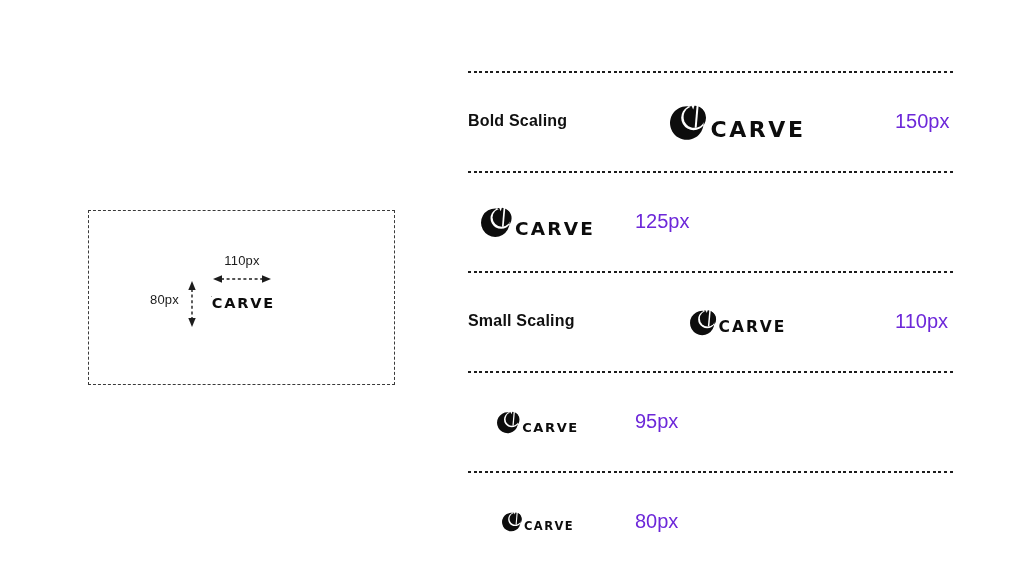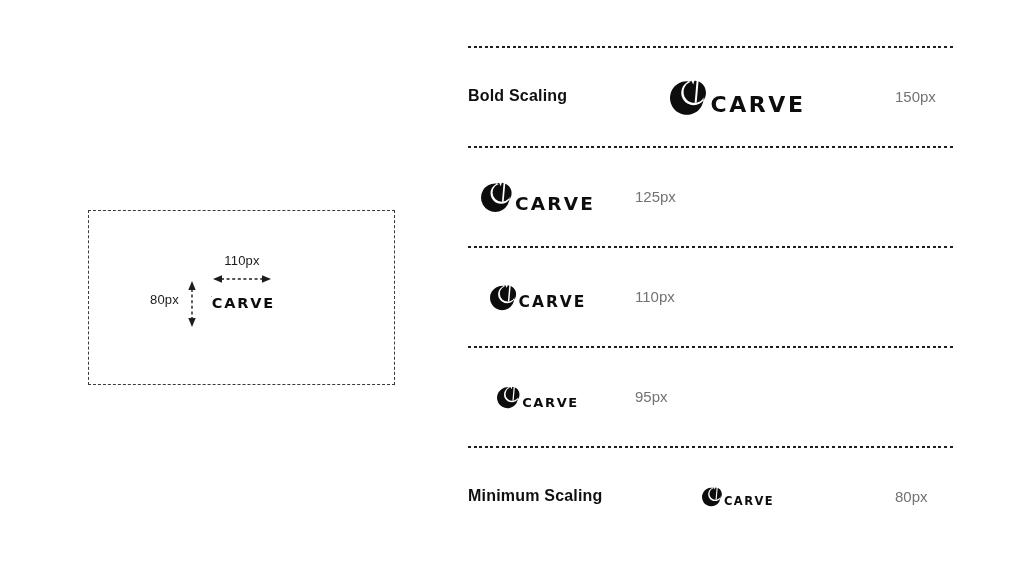--- a/index.html
+++ b/index.html
@@ -25,32 +25,32 @@
     position:absolute;font-size:13px;font-weight:500;color:#1c1c1c;letter-spacing:.2px;
   }
   .dim-label.width{left:118px;top:42px;width:70px;text-align:center;}
   .dim-label.height{left:34px;top:81px;width:56px;text-align:right;}
   .h-arrow{position:absolute;left:124px;top:63px;}
   .v-arrow{position:absolute;left:98px;top:70px;}
   .ref-logo{position:absolute;left:122px;top:72px;width:64px;}
   .ref-logo .mark{width:27px;height:27px;}
   .ref-logo .wordmark{font-size:14.5px;letter-spacing:1.8px;}
   
-  .scale-table{position:absolute;left:468px;top:46px;width:487px;}
+  .scale-table{position:absolute;left:468px;top:71px;width:487px;}
   .row{
     position:relative;height:100px;
     display:grid;grid-template-columns:140px 260px 1fr;align-items:center;
   }
   .row::before{
     content:"";position:absolute;top:0;left:0;right:0;height:1.6px;
     background:repeating-linear-gradient(90deg,#1e1e1e 0 3px,transparent 3px 5.6px);
   }
   .row-label{font-size:16px;font-weight:600;color:#101010;letter-spacing:.2px;white-space:nowrap;}
   .row-logo{display:flex;justify-content:center;}
-  .row-size{font-size:15px;font-weight:400;color:#737373;padding-left:27px;white-space:nowrap;}
+  .row-size{font-size:20px;font-weight:400;color:#6d28d9;padding-left:27px;white-space:nowrap;}
   .row-0 .mark{width:40px;height:40px;} .row-0 .wordmark{font-size:22px;letter-spacing:2.6px;}
   .row-1 .mark{width:34px;height:34px;} .row-1 .wordmark{font-size:18.5px;letter-spacing:2.2px;}
   .row-2 .mark{width:29px;height:29px;} .row-2 .wordmark{font-size:15.5px;letter-spacing:2px;}
   .row-3 .mark{width:25px;height:25px;} .row-3 .wordmark{font-size:13px;letter-spacing:1.6px;}
   .row-4 .mark{width:22px;height:22px;} .row-4 .wordmark{font-size:11.5px;letter-spacing:1.4px;}
   .hidden-defs{position:absolute;width:0;height:0;overflow:hidden;}
 </style>
 </head>
 <body>
 
@@ -110,20 +110,21 @@
       <div class="logo">
         <svg class="mark" viewBox="0 0 100 100">
           <use href="#carve-mark"></use>
         </svg>
         <div class="wordmark">CARVE</div>
       </div>
     </div>
     <div class="row-size">125px</div>
   </div>
     <div class="row row-2">
+    <div class="row-label">Small Scaling</div>
     <div class="row-logo">
       <div class="logo">
         <svg class="mark" viewBox="0 0 100 100">
           <use href="#carve-mark"></use>
         </svg>
         <div class="wordmark">CARVE</div>
       </div>
     </div>
     <div class="row-size">110px</div>
   </div>
@@ -132,21 +133,20 @@
       <div class="logo">
         <svg class="mark" viewBox="0 0 100 100">
           <use href="#carve-mark"></use>
         </svg>
         <div class="wordmark">CARVE</div>
       </div>
     </div>
     <div class="row-size">95px</div>
   </div>
     <div class="row row-4">
-    <div class="row-label">Minimum Scaling</div>
     <div class="row-logo">
       <div class="logo">
         <svg class="mark" viewBox="0 0 100 100">
           <use href="#carve-mark"></use>
         </svg>
         <div class="wordmark">CARVE</div>
       </div>
     </div>
     <div class="row-size">80px</div>
   </div>

